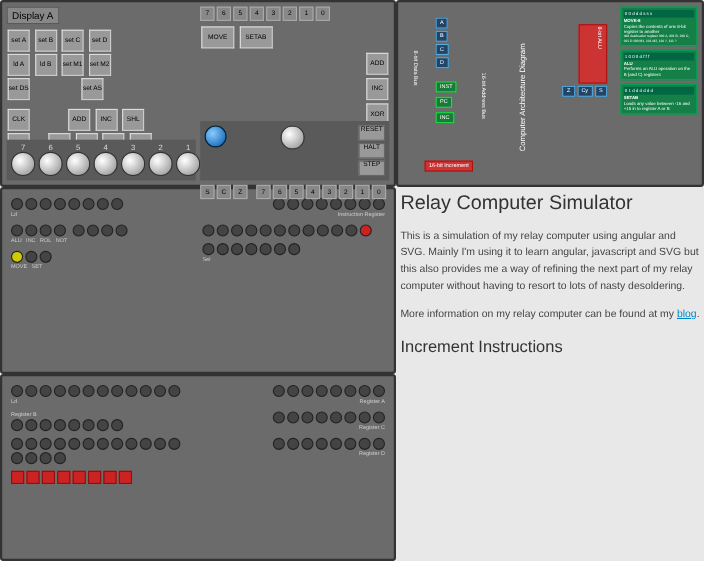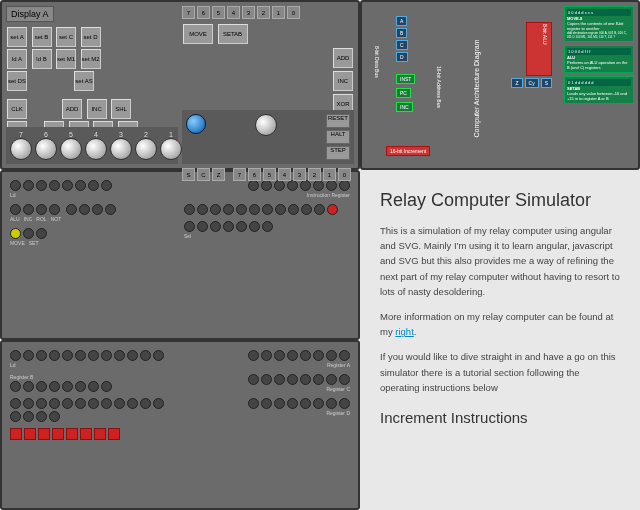--- a/index.html
+++ b/index.html
@@ -2,21 +2,21 @@
 <html><head>
 <meta charset="utf-8">
 <style>
 body{margin:0;font-family:Arial,sans-serif;background:#fff;font-size:9px}
 .grid{display:grid;grid-template-columns:360px 280px;grid-template-rows:auto auto auto;width:628px}
 .panel{background:#6b6b6b;border:2px solid #333;border-radius:3px;box-sizing:border-box;padding:4px}
 .tl{grid-column:1;grid-row:1;height:170px;display:flex;gap:4px}
 .ml{grid-column:1;grid-row:2;height:170px;display:flex}
 .bl{grid-column:1;grid-row:3;height:170px;display:flex}
 .rt{grid-column:2;grid-row:1;height:170px;display:flex;gap:4px}
-.rb{grid-column:2;grid-row:2/4;background:#e8e8e8;padding:20px;box-sizing:border-box}
+.rb{grid-column:2;grid-row:2/4;background:#e8e8e8;padding:4px;box-sizing:border-box}
 .half{flex:1;position:relative}
 .dispA{background:#888;color:#000;font-size:9px;padding:2px 4px;border:1px solid #555;display:inline-block;margin-bottom:4px}
 .btn{display:inline-flex;align-items:center;justify-content:center;width:18px;height:18px;background:#999;border:1px solid #ccc;border-top-color:#ddd;border-left-color:#ddd;font-size:6px;margin:1px}
 .btn.w{width:28px}
 .led{width:9px;height:9px;border-radius:50%;background:#444;border:1px solid #222}
 .dial{width:20px;height:20px;border-radius:50%;background:radial-gradient(circle at 35% 35%,#fff,#888);border:1px solid #333}
 .dialrow{display:flex;gap:3px;padding:4px;background:#5a5a5a}
 .dialcell{display:flex;flex-direction:column;align-items:center;font-size:6px;color:#ddd}
 .num{color:#ddd;font-size:7px}
 .bluebtn{width:18px;height:18px;border-radius:50%;background:radial-gradient(circle at 35% 35%,#8cf,#05a);border:1px solid #023}
@@ -407,18 +407,17 @@
             <div class="led"></div>
           </div>
       <div class="label">Register D</div>
     </div>
   </div>
 </div>
 
 <div class="rb article">
   <h1>Relay Computer Simulator</h1>
   <p>This is a simulation of my relay computer using angular and SVG. Mainly I'm using it to learn angular, javascript and SVG but this also provides me a way of refining the next part of my relay computer without having to resort to lots of nasty desoldering.</p>
-  <p><span>More information on my relay computer can be found at my </span><a href="#">right</a><span>.</span></p>
-  <p>If you would like to dive straight in and have a go on this simulator there is a tutorial section following the operating instructions below</p>
+  <p><span>More information on my relay computer can be found at my </span><a href="#">blog</a><span>.</span></p>
   <h2>Increment Instructions</h2>
 </div>
 
 </div>
 
 </body></html>

